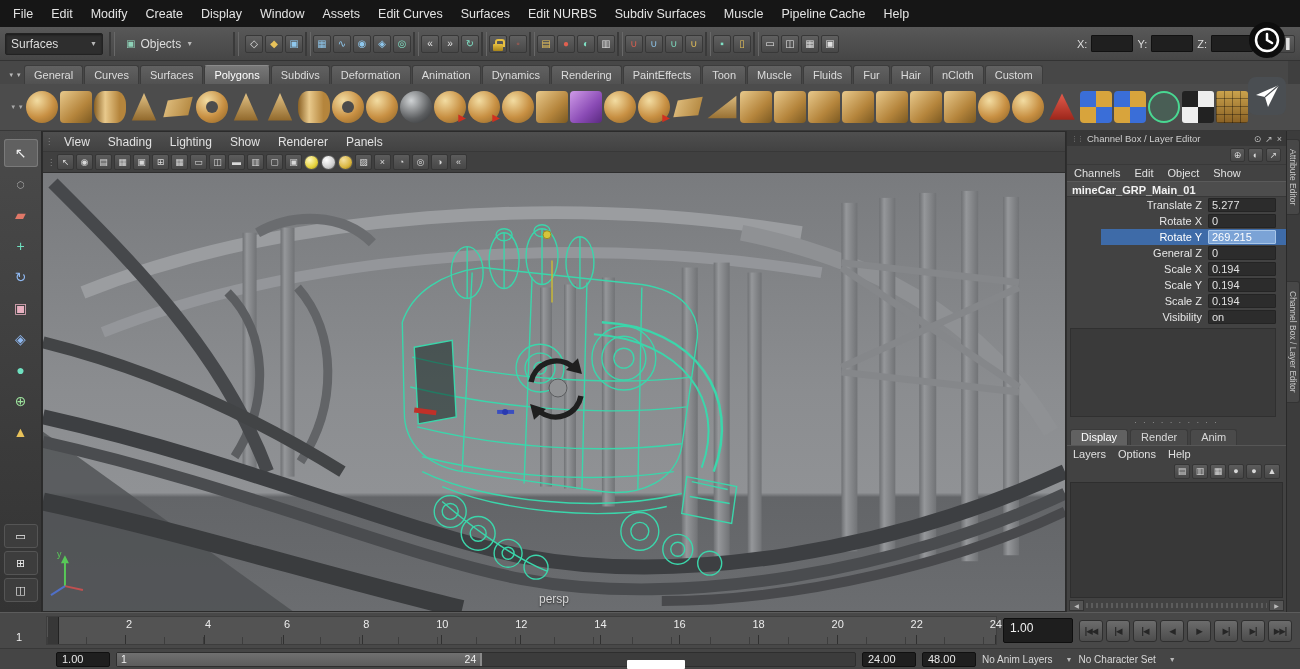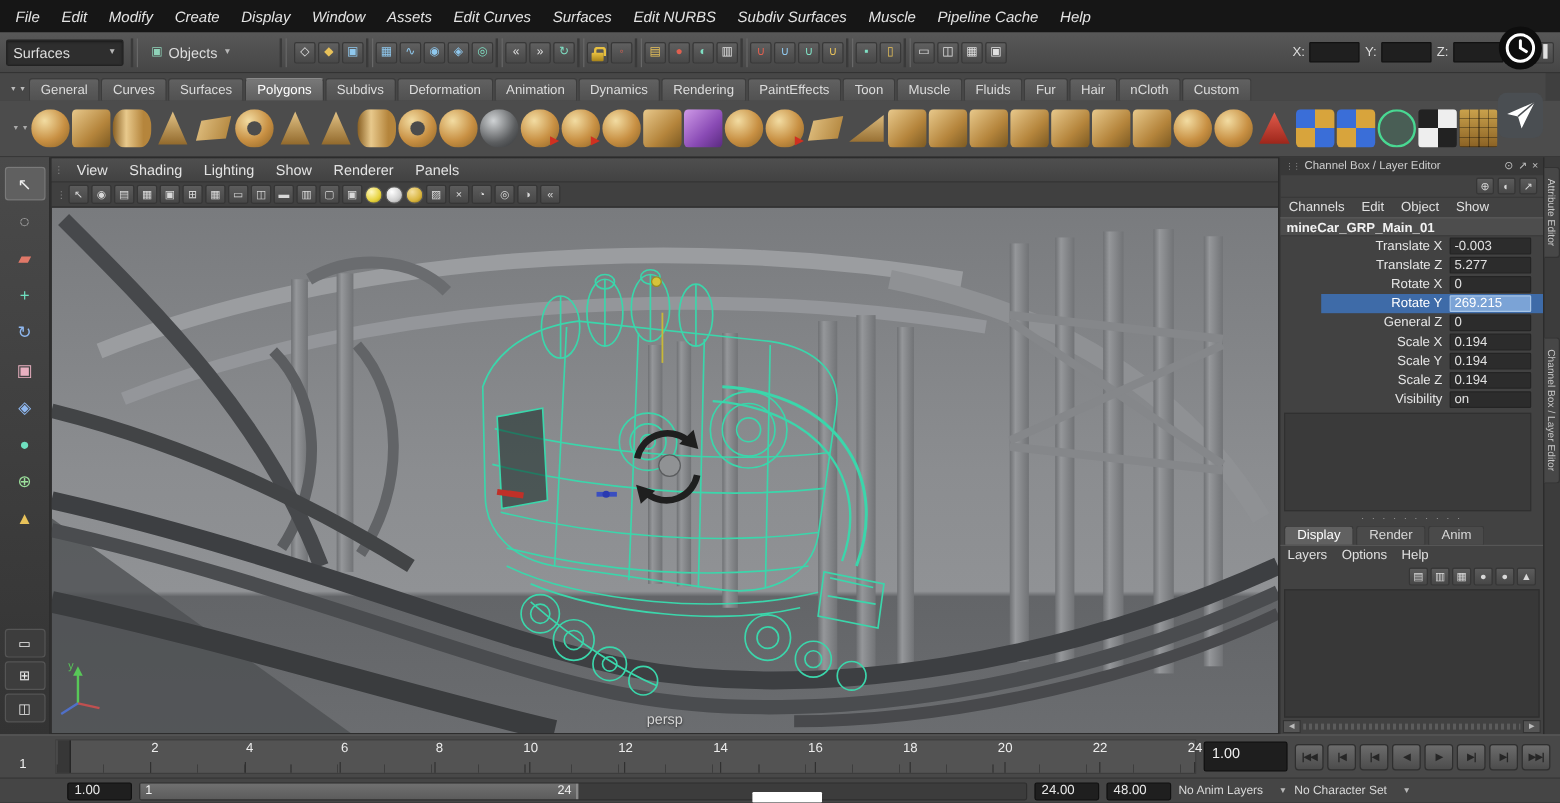--- a/index.html
+++ b/index.html
@@ -1,21 +1,21 @@
 <!DOCTYPE html>
 <html><head>
 <meta charset="utf-8">
 <style>
   *{box-sizing:border-box;margin:0;padding:0;}
   html,body{background:#222;}
   #app{position:relative;width:1300px;height:669px;overflow:hidden;
        font-family:"Liberation Sans","DejaVu Sans",sans-serif;font-size:12px;color:#ddd;background:#3f3f3f;}
 
   
-  .menubar{position:absolute;top:0;left:0;right:0;height:27px;background:#161616;display:flex;align-items:center;padding-left:4px;font-style:italic;}
+  .menubar{position:absolute;top:0;left:0;right:0;height:27px;background:#161616;display:flex;align-items:center;padding-left:4px;}
   .mitem{padding:0 9px;font-size:12.5px;color:#e4e4e4;cursor:default;}
 
   
   .statusline{position:absolute;top:27px;left:0;right:0;height:34px;background:linear-gradient(#585858,#464646);
               border-bottom:1px solid #333;display:flex;align-items:center;padding:0 5px;gap:4px;}
   .dropdown{display:flex;align-items:center;gap:5px;height:22px;padding:0 5px;border-radius:2px;}
   .modebox{width:98px;background:#2e2e2e;border:1px solid #222;box-shadow:inset 0 1px 2px #1a1a1a;justify-content:space-between;}
   .objbox{width:106px;background:transparent;}
   .caret{font-size:7px;color:#b8b8b8;}
   .obj-ic{color:#8fd2b8;font-size:10px;}
@@ -651,24 +651,20 @@
         </div>
       <div class="cbmenus">
           <div class="cbm">Channels</div>
           <div class="cbm">Edit</div>
           <div class="cbm">Object</div>
           <div class="cbm">Show</div>
         </div>
       <div class="cbname">mineCar_GRP_Main_01</div>
       <div class="cbattrs">
           <div class="cbattr">
-          <span class="alabel">Translate X</span>
-          <span class="avalue">-0.003</span>
-        </div>
-          <div class="cbattr">
           <span class="alabel">Translate Z</span>
           <span class="avalue">5.277</span>
         </div>
           <div class="cbattr">
           <span class="alabel">Rotate X</span>
           <span class="avalue">0</span>
         </div>
           <div class="cbattr highlighted">
           <span class="alabel">Rotate Y</span>
           <span class="avalue">269.215</span>

